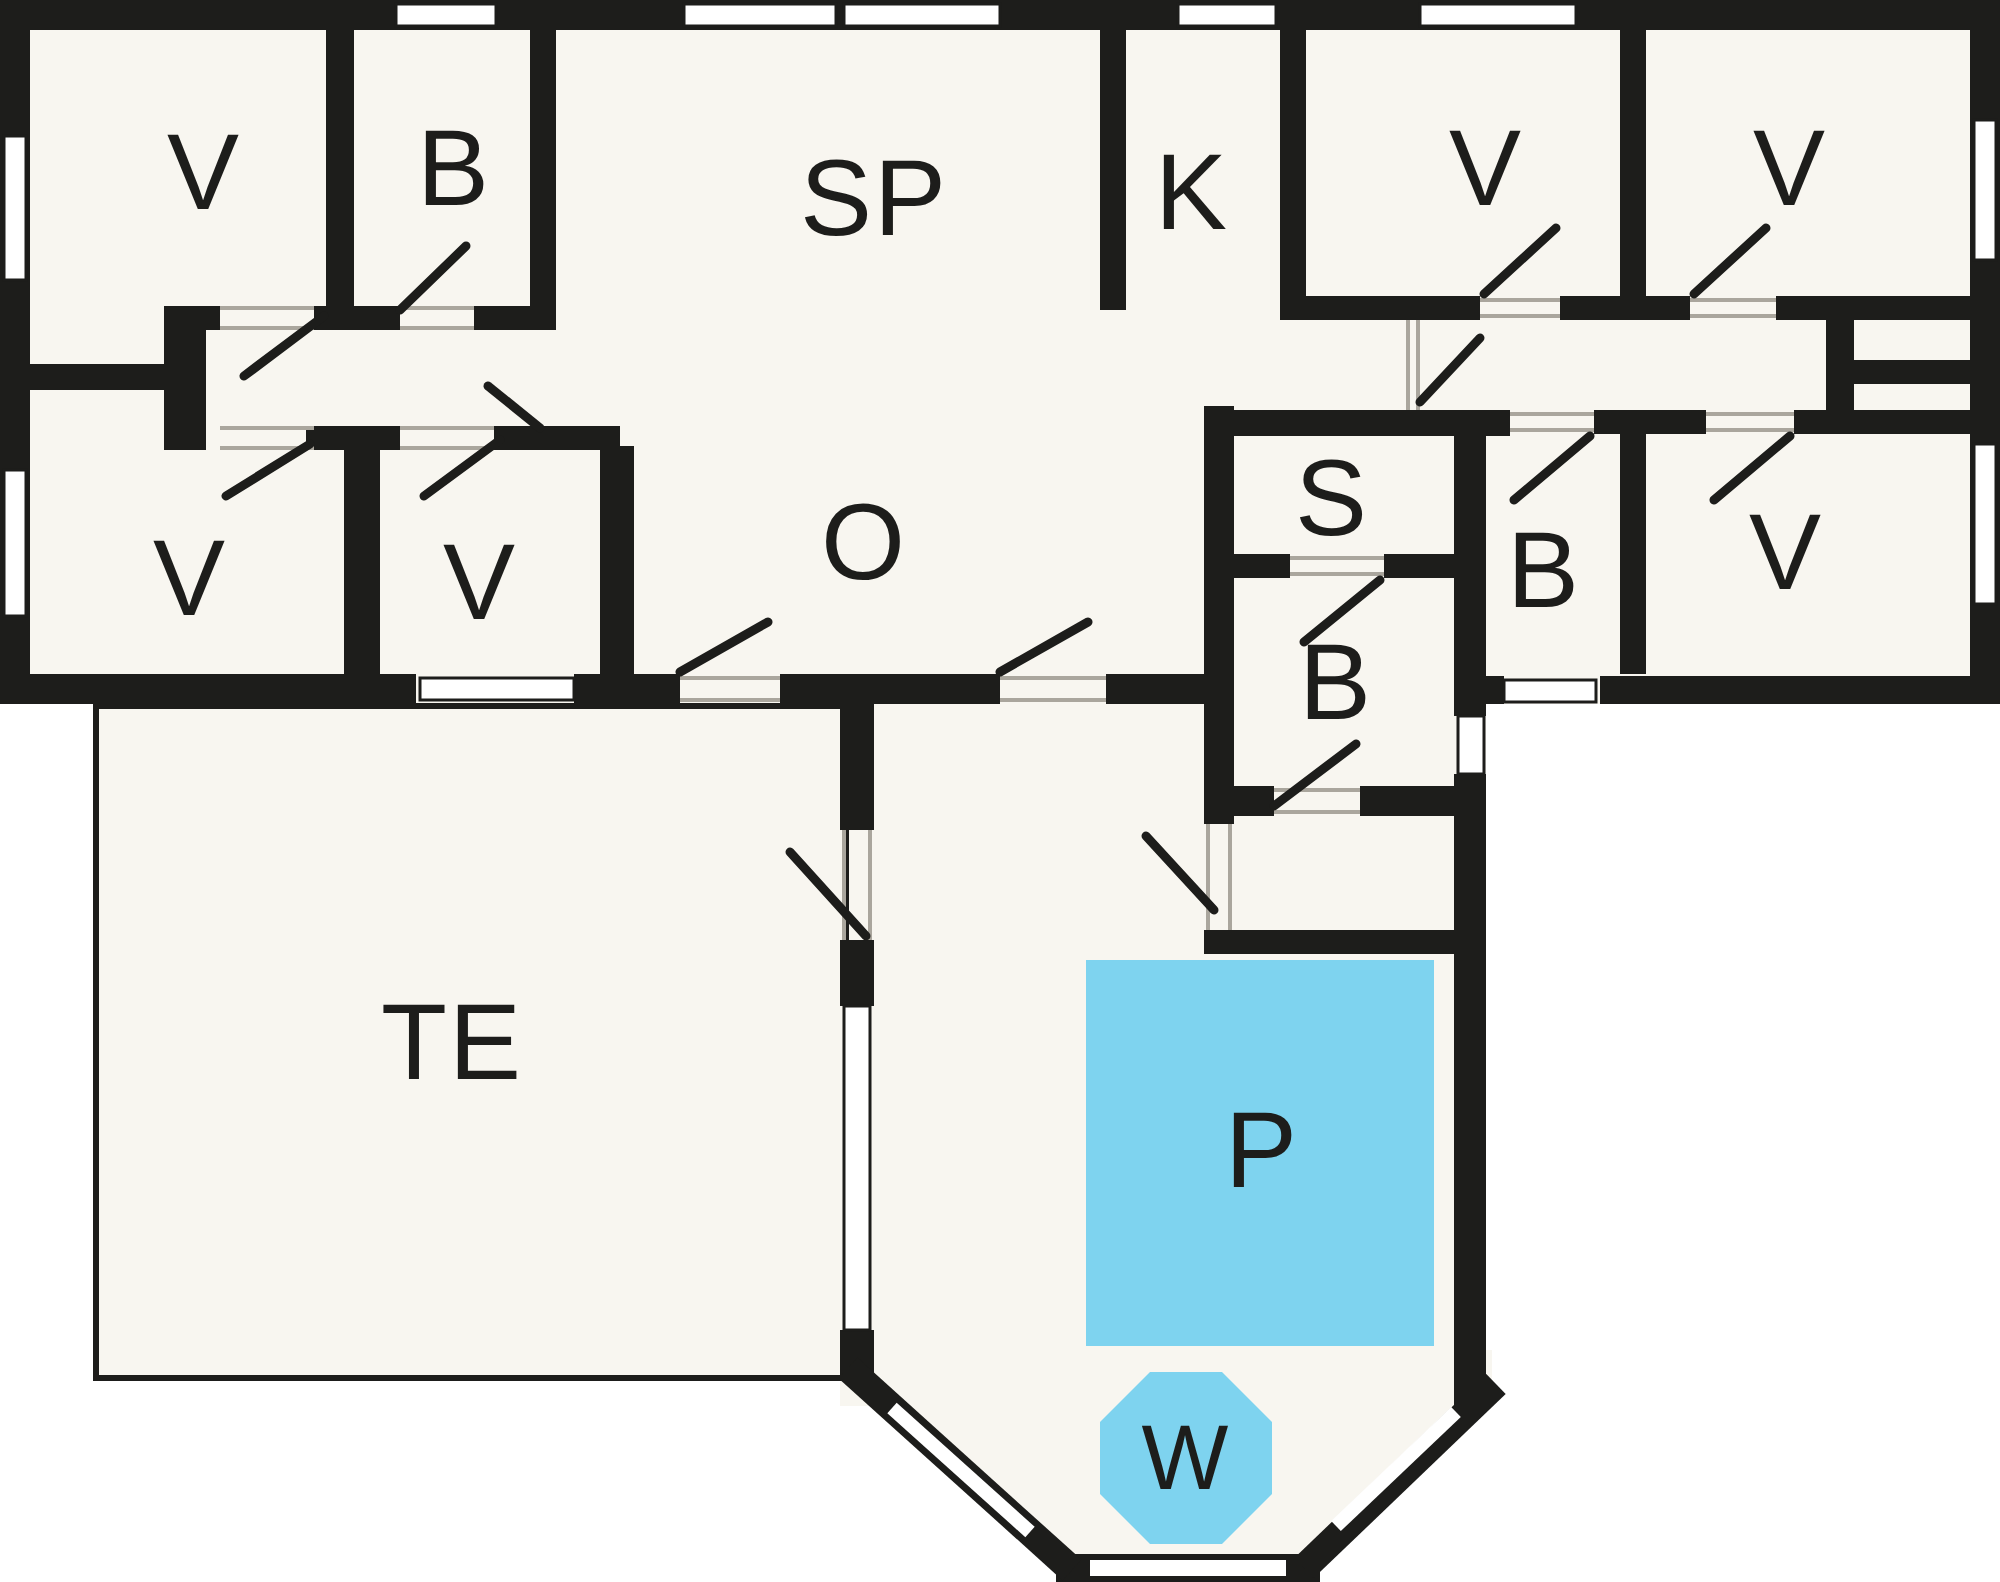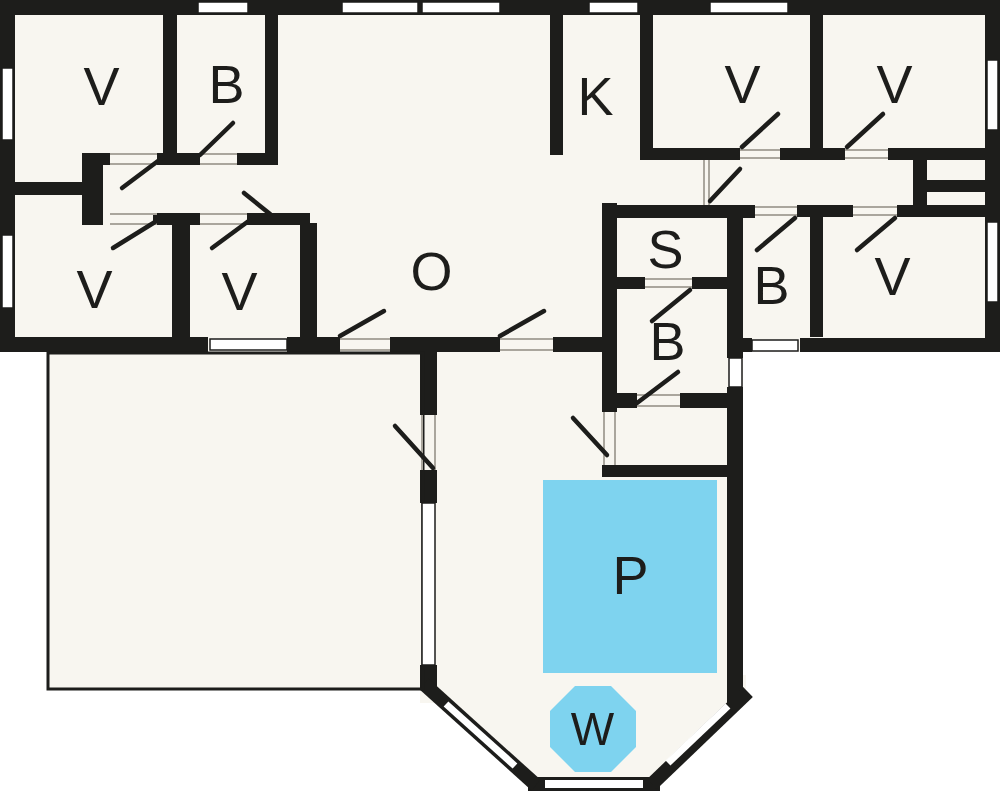--- a/index.html
+++ b/index.html
@@ -138,25 +138,27 @@
       <line x1="895" y1="218" x2="857" y2="250"></line>
       <line x1="690" y1="290" x2="652" y2="321"></line>
       <line x1="637" y1="403" x2="678" y2="372"></line>
       <line x1="573" y1="418" x2="607" y2="455"></line>
       <line x1="433" y1="468" x2="395" y2="426"></line>
     </g>
   </svg>
 
   <div class="room-label" style="left:102px;top:89px">V</div>
   <div class="room-label" style="left:227px;top:87px">B</div>
+  <div class="room-label" style="left:437px;top:102px">SP</div>
   <div class="room-label" style="left:596px;top:99px">K</div>
   <div class="room-label" style="left:743px;top:87px">V</div>
   <div class="room-label" style="left:895px;top:87px">V</div>
   <div class="room-label" style="left:95px;top:292px">V</div>
   <div class="room-label" style="left:240px;top:294px">V</div>
   <div class="room-label" style="left:432px;top:274px">O</div>
   <div class="room-label" style="left:666px;top:252px">S</div>
   <div class="room-label" style="left:668px;top:344px">B</div>
   <div class="room-label" style="left:772px;top:288px">B</div>
   <div class="room-label" style="left:893px;top:279px">V</div>
+  <div class="room-label" style="left:226px;top:524px">TE</div>
   <div class="room-label" style="left:631px;top:578px">P</div>
   <div class="room-label small" style="left:593px;top:731px">W</div>
 </div>
 
 </body></html>

